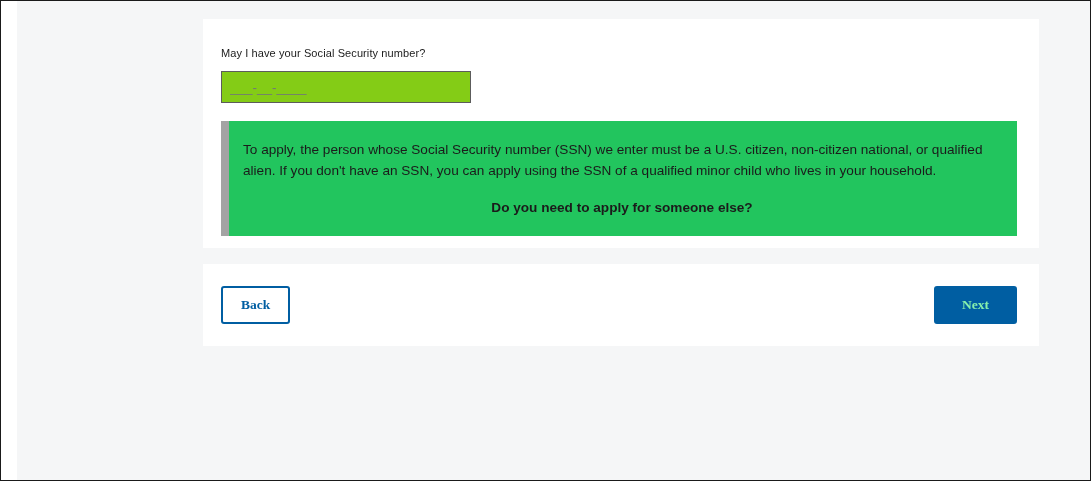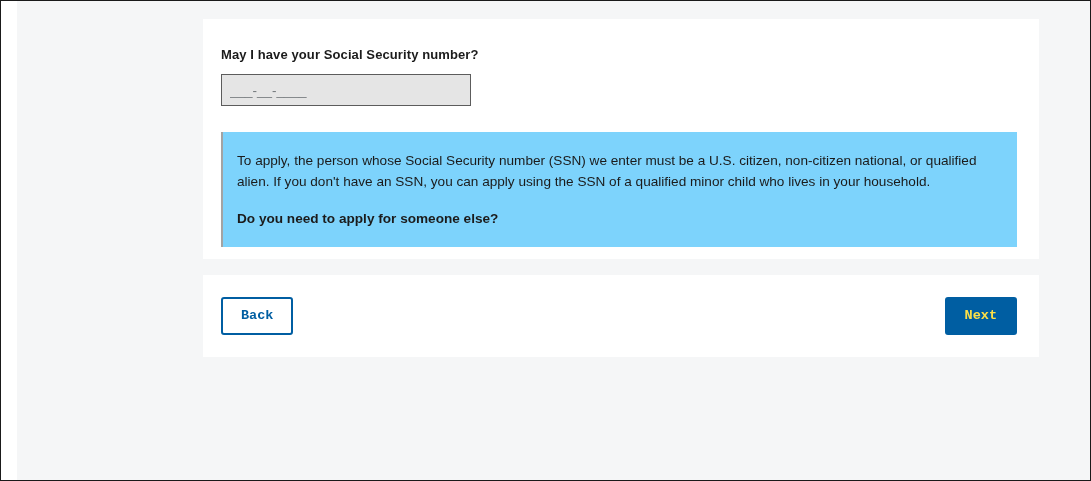--- a/index.html
+++ b/index.html
@@ -39,90 +39,91 @@
   .card {
     background: #ffffff;
     box-sizing: border-box;
     width: 836px;
   }
   .card-main {
     margin-top: 18px;
     padding: 28px 22px 12px 18px;
   }
   .question {
-    font-size: 13px;
-    font-weight: bold;
+    font-size: 11px;
+    font-weight: normal;
     color: #1b1b1b;
     margin: 0 0 12px 0;
     letter-spacing: 0.1px;
   }
   .ssn-input {
     display: block;
     width: 250px;
     height: 32px;
     box-sizing: border-box;
     border: 1px solid #5c5c5c;
     border-radius: 0;
     padding: 4px 8px;
     font-family: "Liberation Sans", sans-serif;
     font-size: 13.5px;
     color: #565c65;
-    background: #e5e5e5;
+    background: #84cc16;
     outline: none;
   }
   .ssn-input::placeholder {
     color: #71767a;
   }
   .info-box {
-    margin-top: 26px;
-    background: #7dd3fc;
-    border-left: 2px solid #a3a3a3;
+    margin-top: 18px;
+    background: #22c55e;
+    border-left: 8px solid #a3a3a3;
     padding: 12px 16px 14px 14px;
     box-sizing: border-box;
   }
   .info-box p {
     margin: 0 0 0 0;
     padding: 6px 0 10px 0;
     font-size: 13.6px;
     line-height: 1.55;
     color: #1b1b1b;
   }
   .info-box p.bold {
     font-weight: bold;
+    text-align: center;
   }
   .info-box p:last-child {
     padding-bottom: 4px;
   }
   .card-nav {
     margin-top: 16px;
     padding: 22px 22px 22px 18px;
     display: flex;
     align-items: center;
     justify-content: space-between;
   }
   .btn {
-    font-family: Liberation Mono, monospace;
+    font-family: Liberation Serif, serif;
     font-size: 13.5px;
     font-weight: bold;
     border-radius: 3px;
     cursor: pointer;
     box-sizing: border-box;
     line-height: 1;
   }
   .btn-back {
     background: #ffffff;
     color: #005ea2;
     border: 2px solid #005ea2;
     padding: 10px 18px;
   }
   .btn-next {
     background: #005ea2;
-    color: #fde047;
+    color: #86efac;
     border: 2px solid #005ea2;
-    padding: 10px 18px;
+    padding: 10px 26px;
   }
 </style>
 </head>
 <body>
 
 <div class="page">
 
   <div class="left-gutter"></div>
 
   <div class="content">

